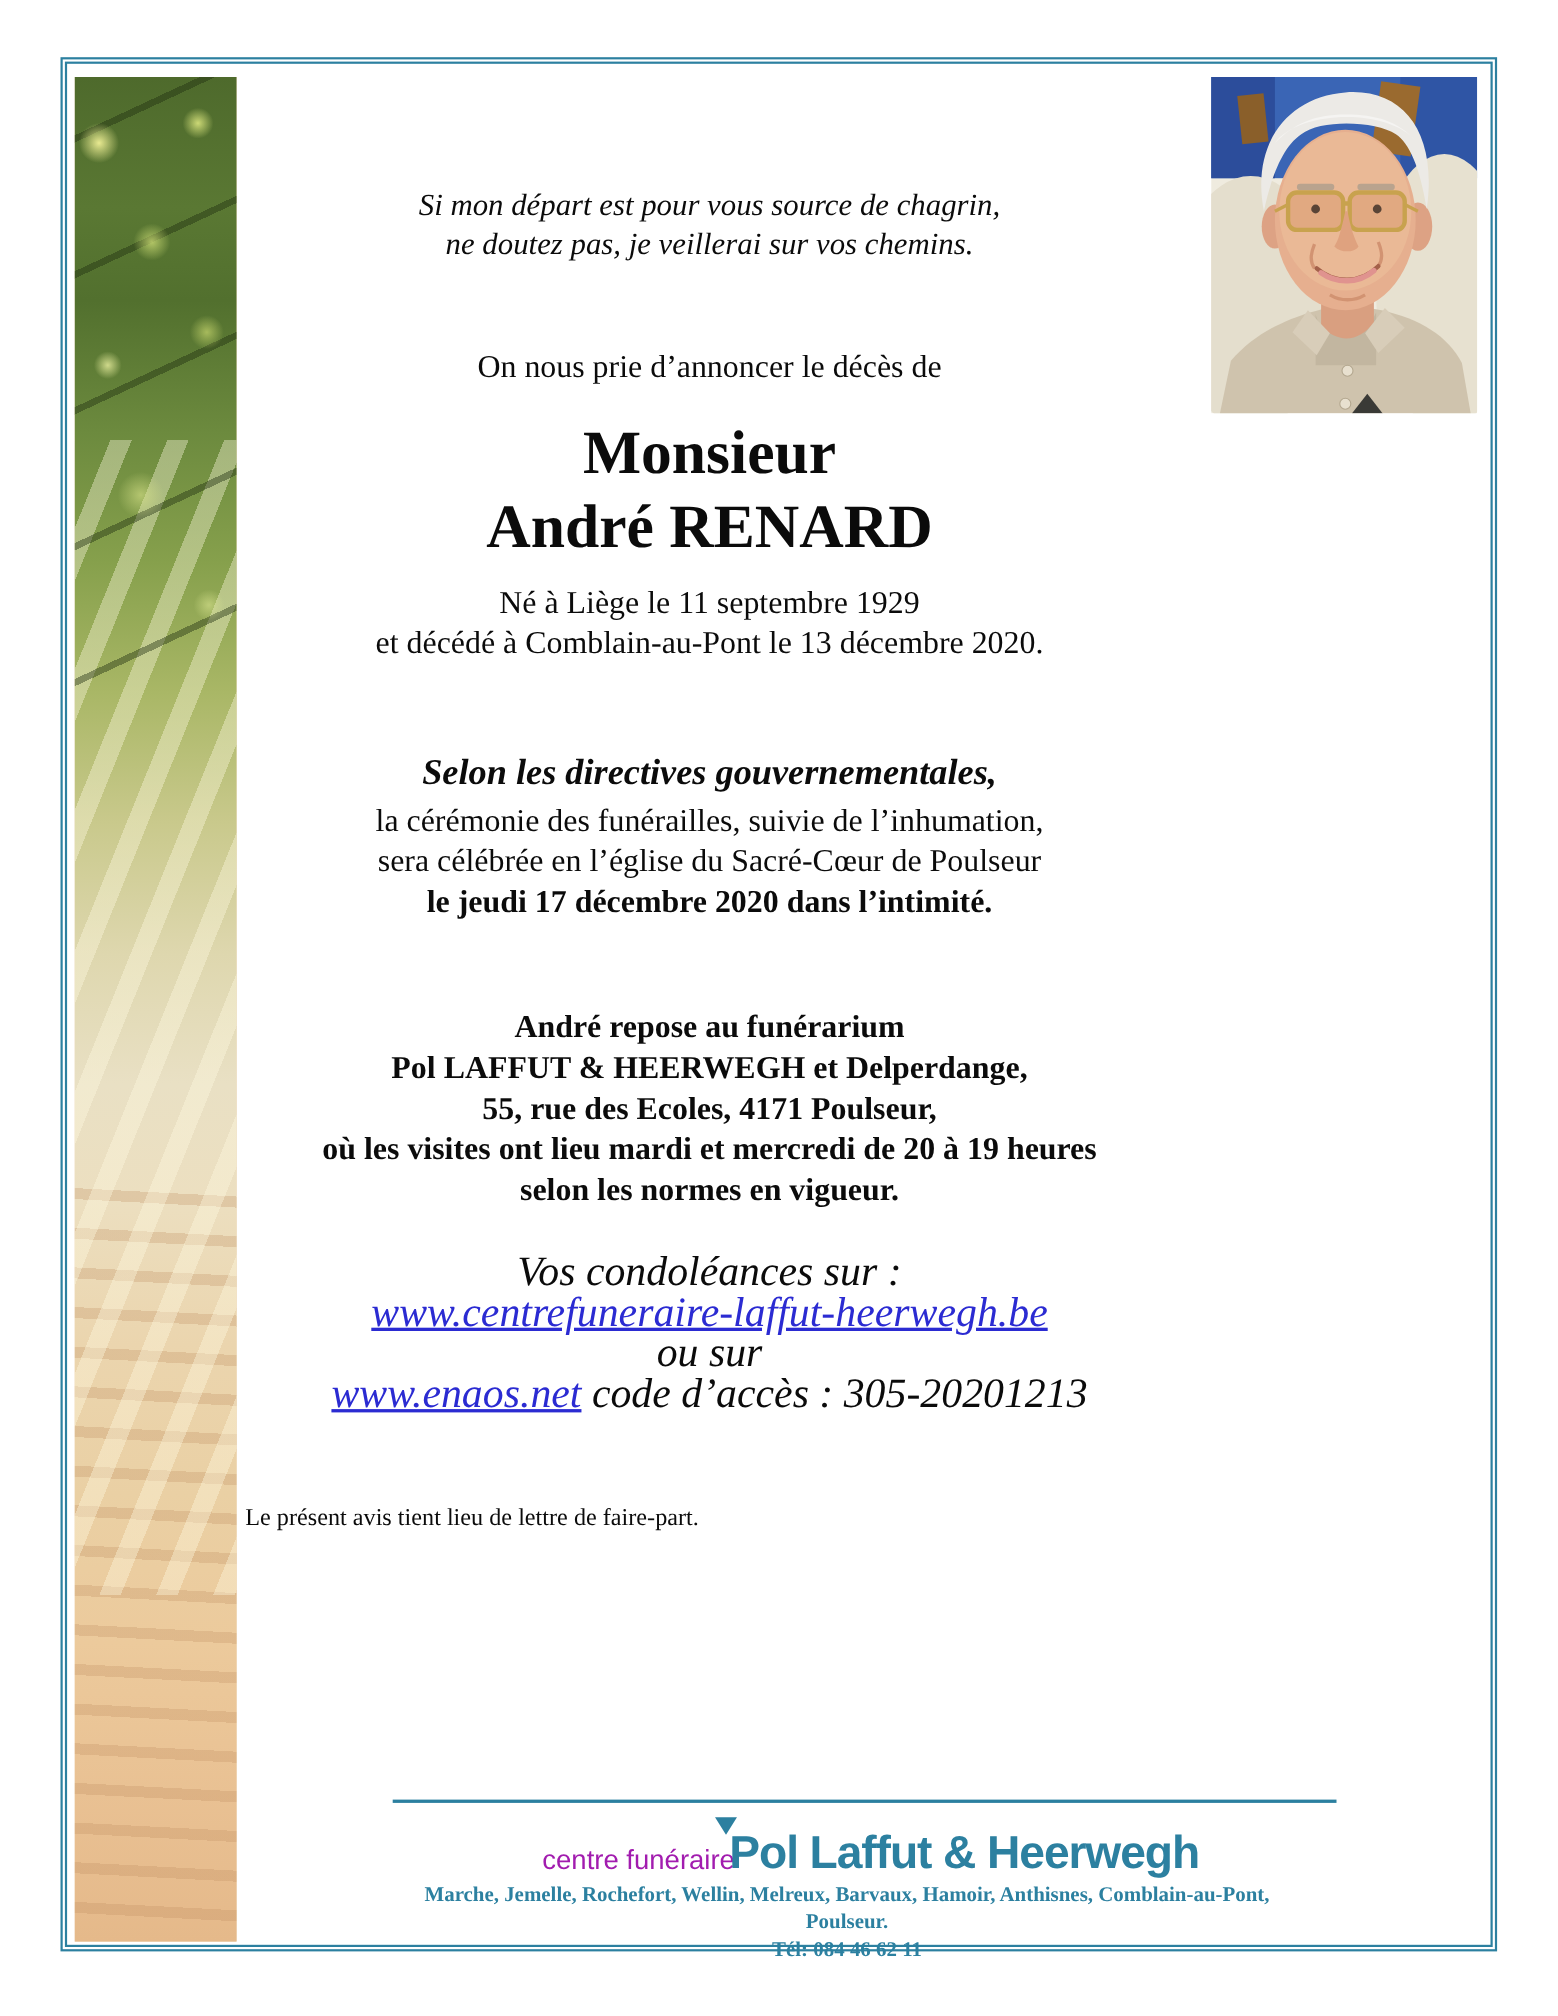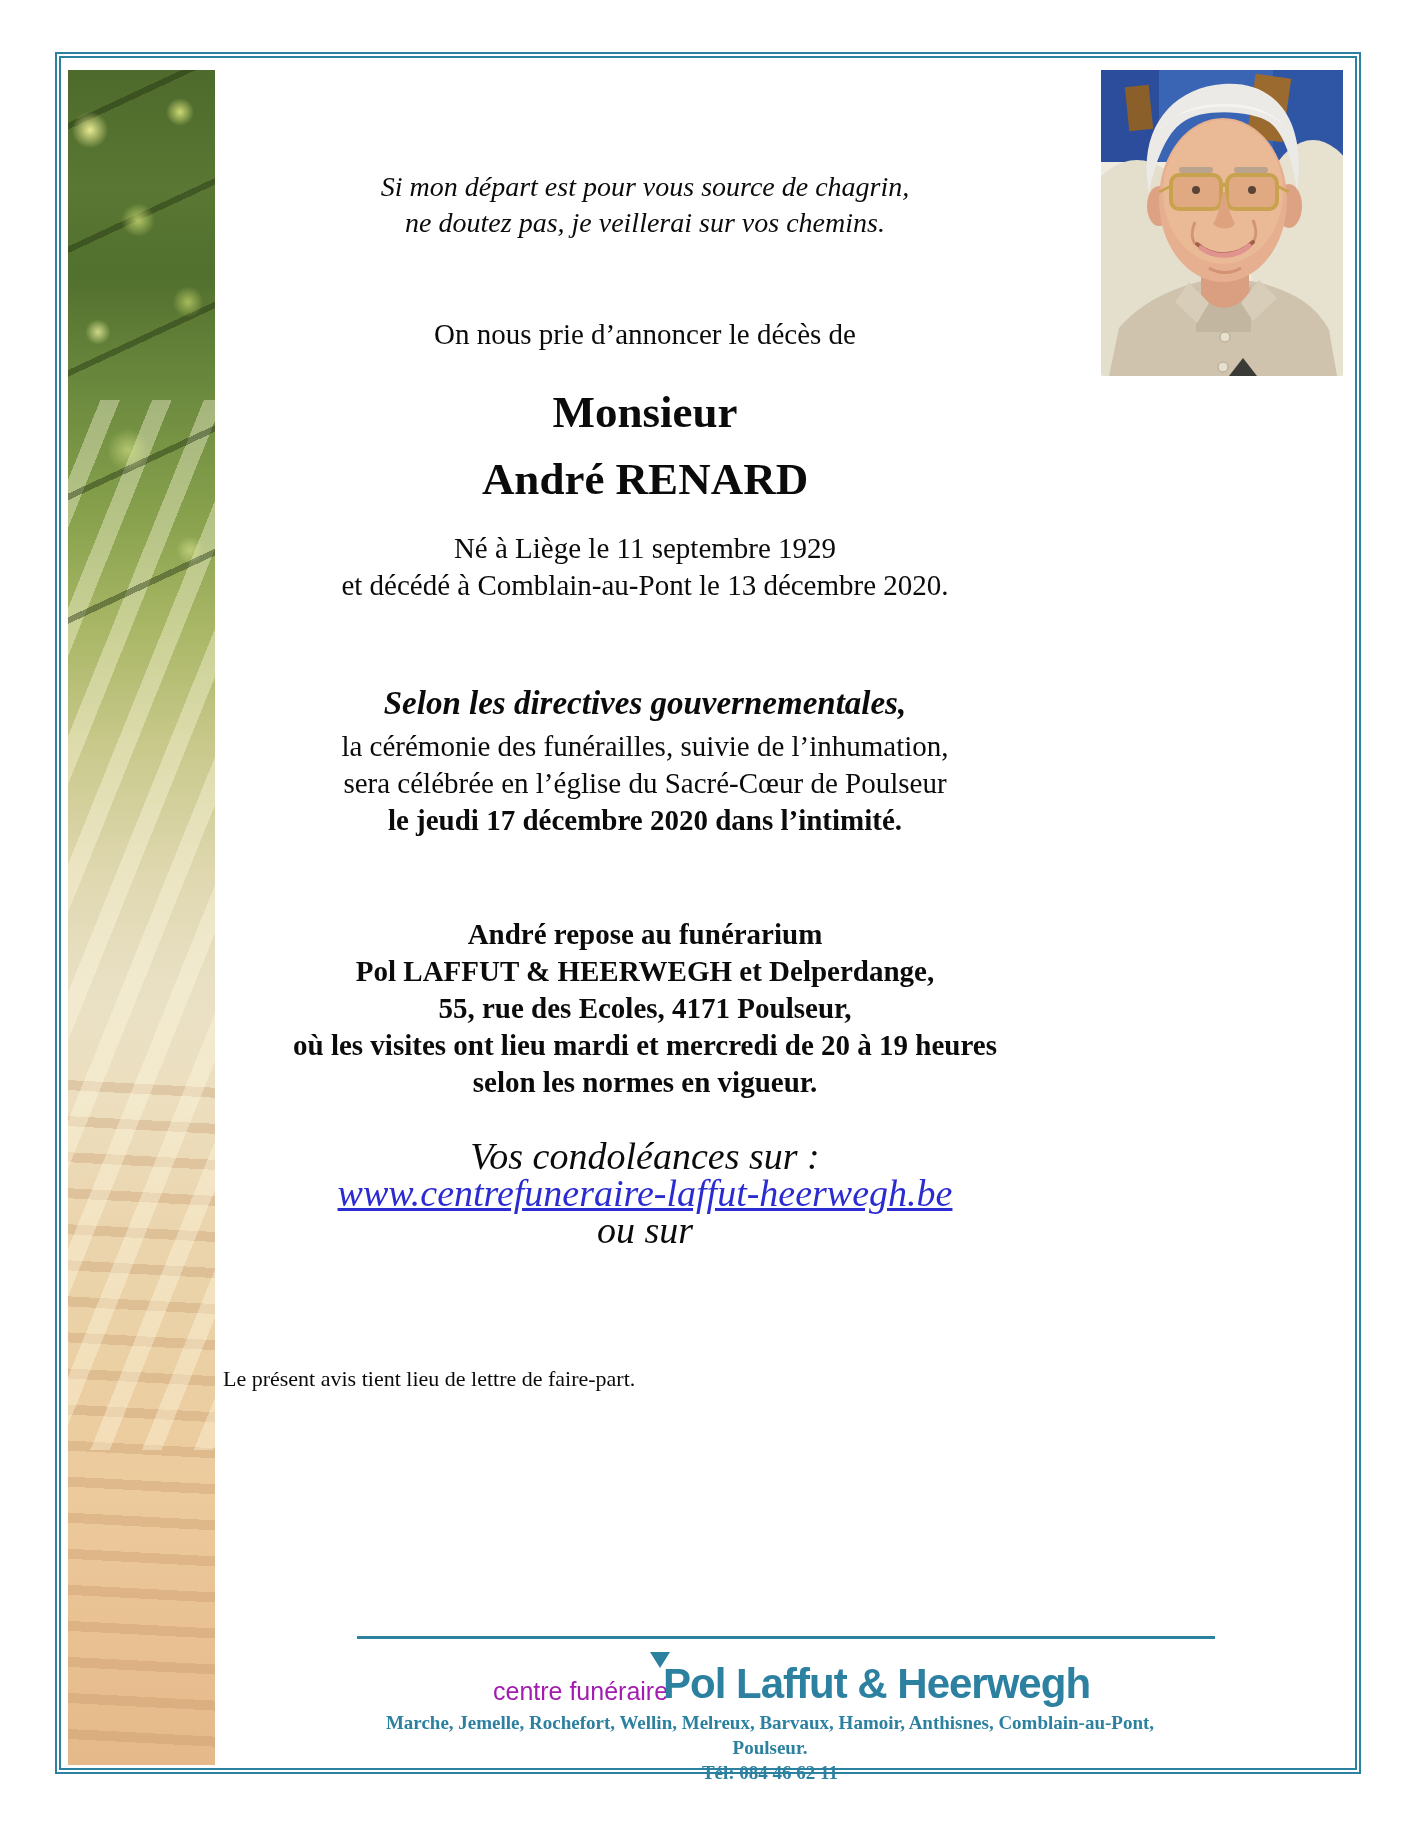--- a/index.html
+++ b/index.html
@@ -43,21 +43,21 @@
       0 330px,
       0 995px,
       0 0;
   }
   
   .portrait{position:absolute;left:1101px;top:70px;width:242px;height:306px;overflow:hidden;}
   
   .textcol{position:absolute;left:218px;width:854px;text-align:center;}
   .quote{top:169px;font-size:28px;line-height:36px;font-style:italic;}
   .announce{top:318px;font-size:29px;line-height:32px;}
-  .names{top:379px;font-size:45px;line-height:67px;font-weight:bold;}
+  .names{top:379px;font-size:56px;line-height:67px;font-weight:bold;}
   .borndied{top:530px;font-size:29px;line-height:37px;}
   .directives{top:683px;font-size:33px;line-height:40px;font-weight:bold;font-style:italic;}
   .ceremony{top:728px;font-size:29px;line-height:37px;}
   .repose{top:877px;font-size:29px;line-height:37px;font-weight:bold;margin-top:39px;}
   .condolences{top:1138px;font-size:38px;line-height:37px;font-style:italic;}
   .bold{font-weight:bold;}
   a.doc-link{color:#2b2bd2;text-decoration:underline;}
   .notice{position:absolute;left:223px;top:1361px;font-size:22px;line-height:36px;}
   
   .footer-sep{position:absolute;left:357px;top:1636px;width:858px;height:3px;background:#2c80a0;}
@@ -151,20 +151,25 @@
   <div>Pol LAFFUT &amp; HEERWEGH et Delperdange,</div>
   <div>55, rue des Ecoles, 4171 Poulseur,</div>
   <div>où les visites ont lieu mardi et mercredi de 20 à 19 heures</div>
   <div>selon les normes en vigueur.</div>
 </div>
 
 <div class="textcol condolences">
   <div>Vos condoléances sur :</div>
   <div><a class="doc-link" href="#">www.centrefuneraire-laffut-heerwegh.be</a></div>
   <div>ou sur</div>
+  <div>
+    <a class="doc-link" href="#">www.enaos.net</a>
+    <span> </span>
+    <span>code d’accès : 305-20201213</span>
+  </div>
 </div>
 
 <div class="notice">Le présent avis tient lieu de lettre de faire-part.</div>
 
 <div class="footer-sep"></div>
 <div class="logo-triangle"></div>
 <div class="brand-prefix">centre funéraire</div>
 <div class="brand-name">Pol Laffut &amp; Heerwegh</div>
 <div class="footer-text">
   <div>Marche, Jemelle, Rochefort, Wellin, Melreux, Barvaux, Hamoir, Anthisnes, Comblain-au-Pont, Poulseur.</div>

